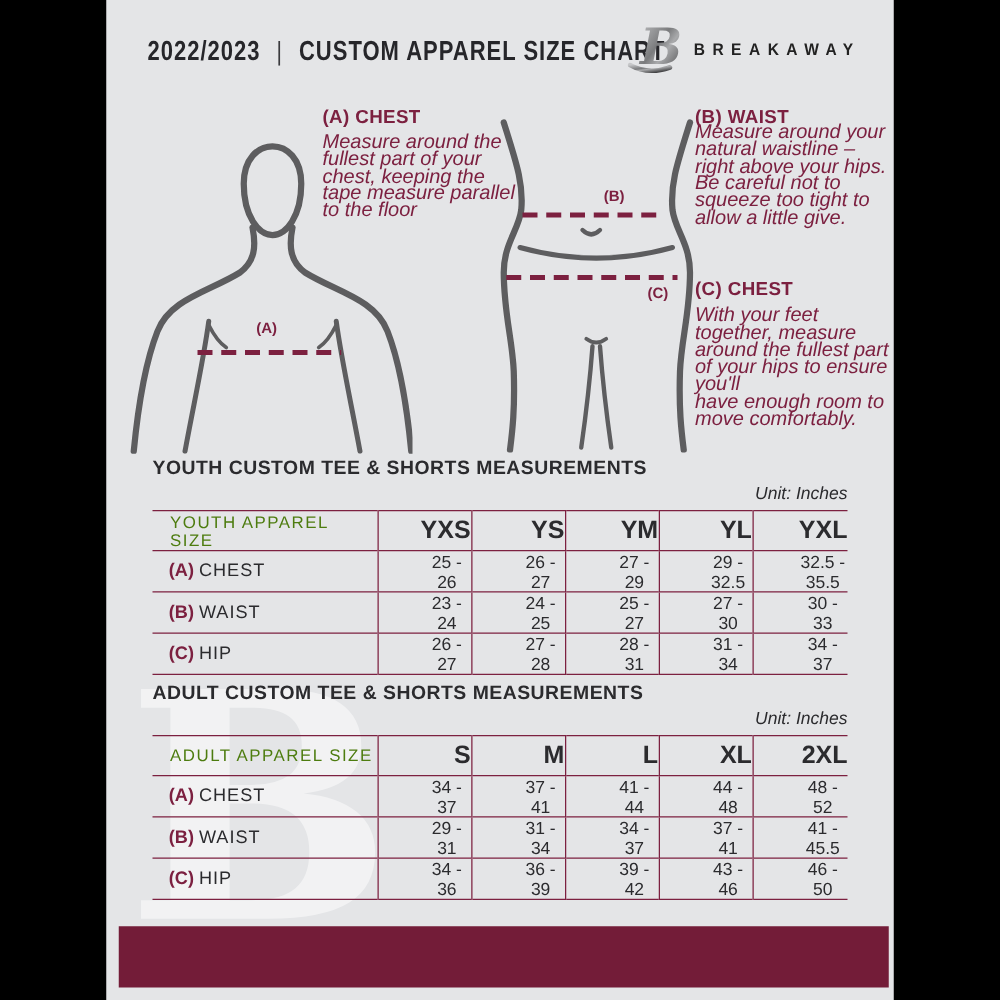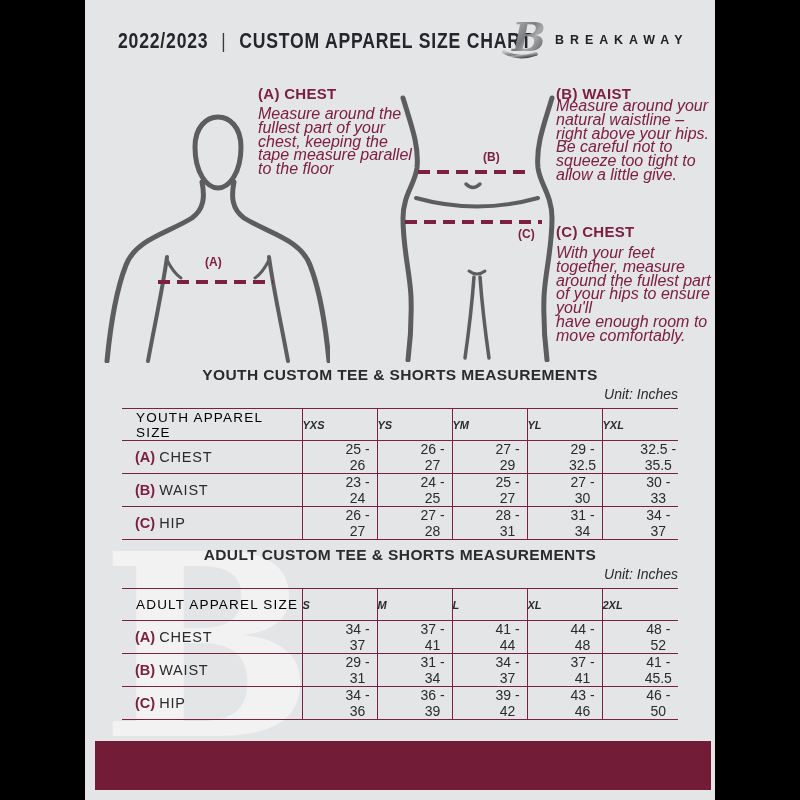--- a/index.html
+++ b/index.html
@@ -24,32 +24,32 @@
          letter-spacing:6.5px;color:#222;transform:scaleX(0.92);transform-origin:0 50%;white-space:nowrap;}
 
   
   .fig{position:absolute;}
   .g-head{position:absolute;font-size:15px;font-weight:bold;color:var(--maroon);letter-spacing:.3px;white-space:nowrap;}
   .g-body{position:absolute;font-size:16px;font-style:italic;color:var(--maroon);
           line-height:13.8px;white-space:pre-line;width:170px;}
   .marker{position:absolute;font-size:12px;font-weight:bold;color:var(--maroon);}
 
   
-  .sec-title{position:absolute;left:37px;width:556px;text-align:center;
+  .sec-title{position:absolute;left:37px;width:556px;
              font-size:15.5px;font-weight:bold;color:#2B2B2E;letter-spacing:.4px;white-space:nowrap;}
   .sec-unit{position:absolute;left:37px;width:556px;text-align:right;
             font-size:14px;font-style:italic;color:#2B2B2E;}
   .chart-table{position:absolute;left:37px;width:556px;border-collapse:collapse;
                table-layout:fixed;border-top:1.6px solid var(--maroon);}
   .chart-table tr{border-bottom:1.6px solid var(--maroon);}
   .chart-table td{border:0;padding:0;}
   .chart-table td:not(:first-child){border-left:1.6px solid var(--maroon);}
-  .chart-table .size-label{font-size:13.5px;letter-spacing:1.2px;color:#000000;
+  .chart-table .size-label{font-size:13.5px;letter-spacing:1.2px;color:#4d7c0f;
                            padding-left:14px;height:31px;}
-  .chart-table .size-head{font-size:11px;font-weight:bold;color:#2B2B2E;text-align:left;height:31px;font-style:italic;}
+  .chart-table .size-head{font-size:20px;font-weight:bold;color:#2B2B2E;text-align:right;height:31px;}
   .chart-table .row-label{font-size:14.5px;color:#2B2B2E;letter-spacing:.8px;padding-left:13px;height:30px;}
   .chart-table .pfx{font-weight:bold;color:var(--maroon);margin-right:4px;letter-spacing:0;}
   .chart-table .val{font-size:14px;color:#2B2B2E;text-align:center;height:30px;padding-left:36px;}
 
   .watermark{position:absolute;left:16px;top:553px;font-family:"DejaVu Serif",serif;
              font-weight:bold;font-size:252px;line-height:.75;color:rgba(255,255,255,0.5);
              pointer-events:none;}
   .bottom-bar{position:absolute;left:10px;top:741px;width:616px;height:49px;background:var(--maroon-dark);}
 </style>
 </head>

